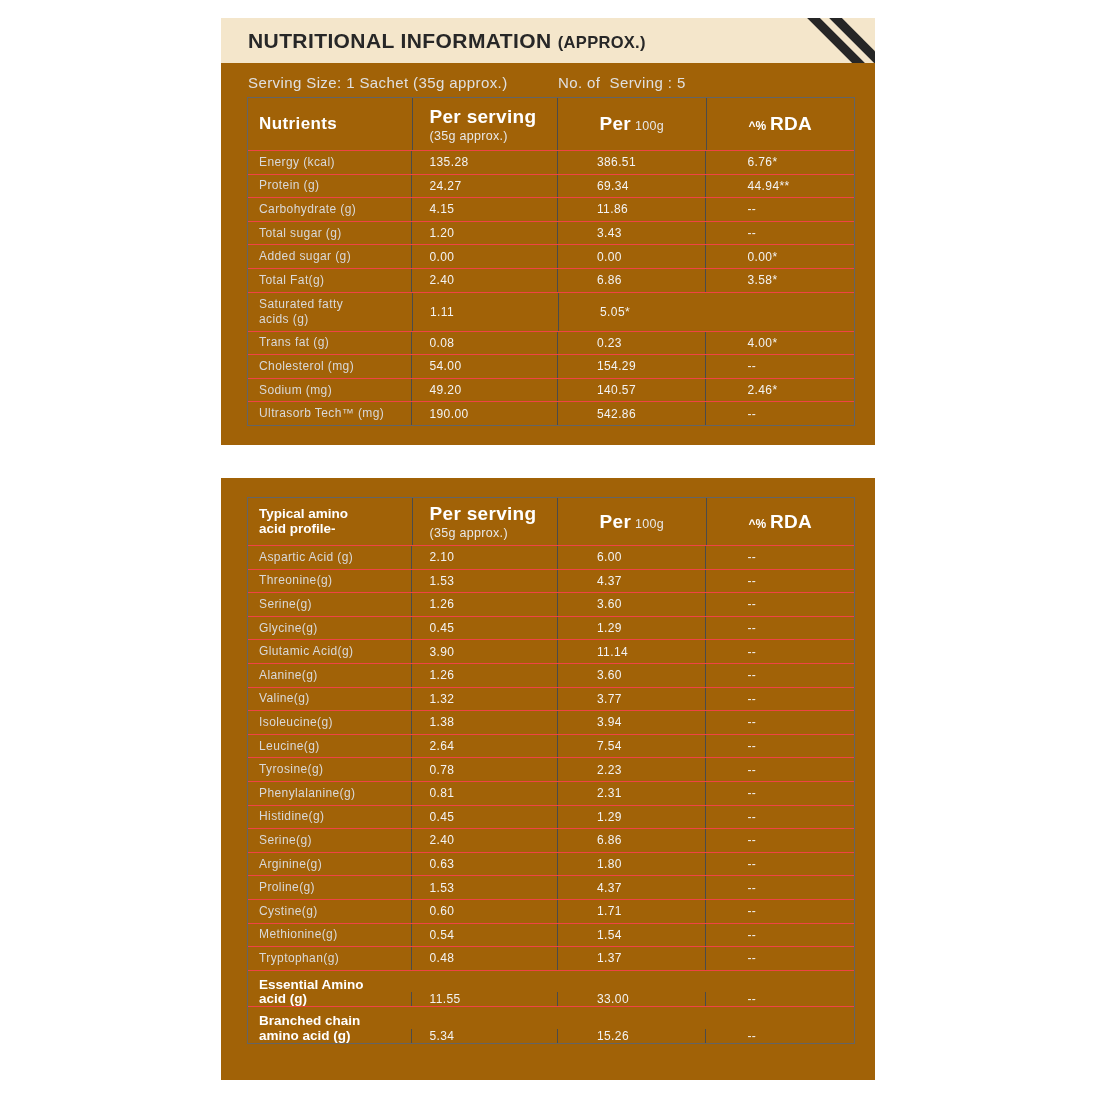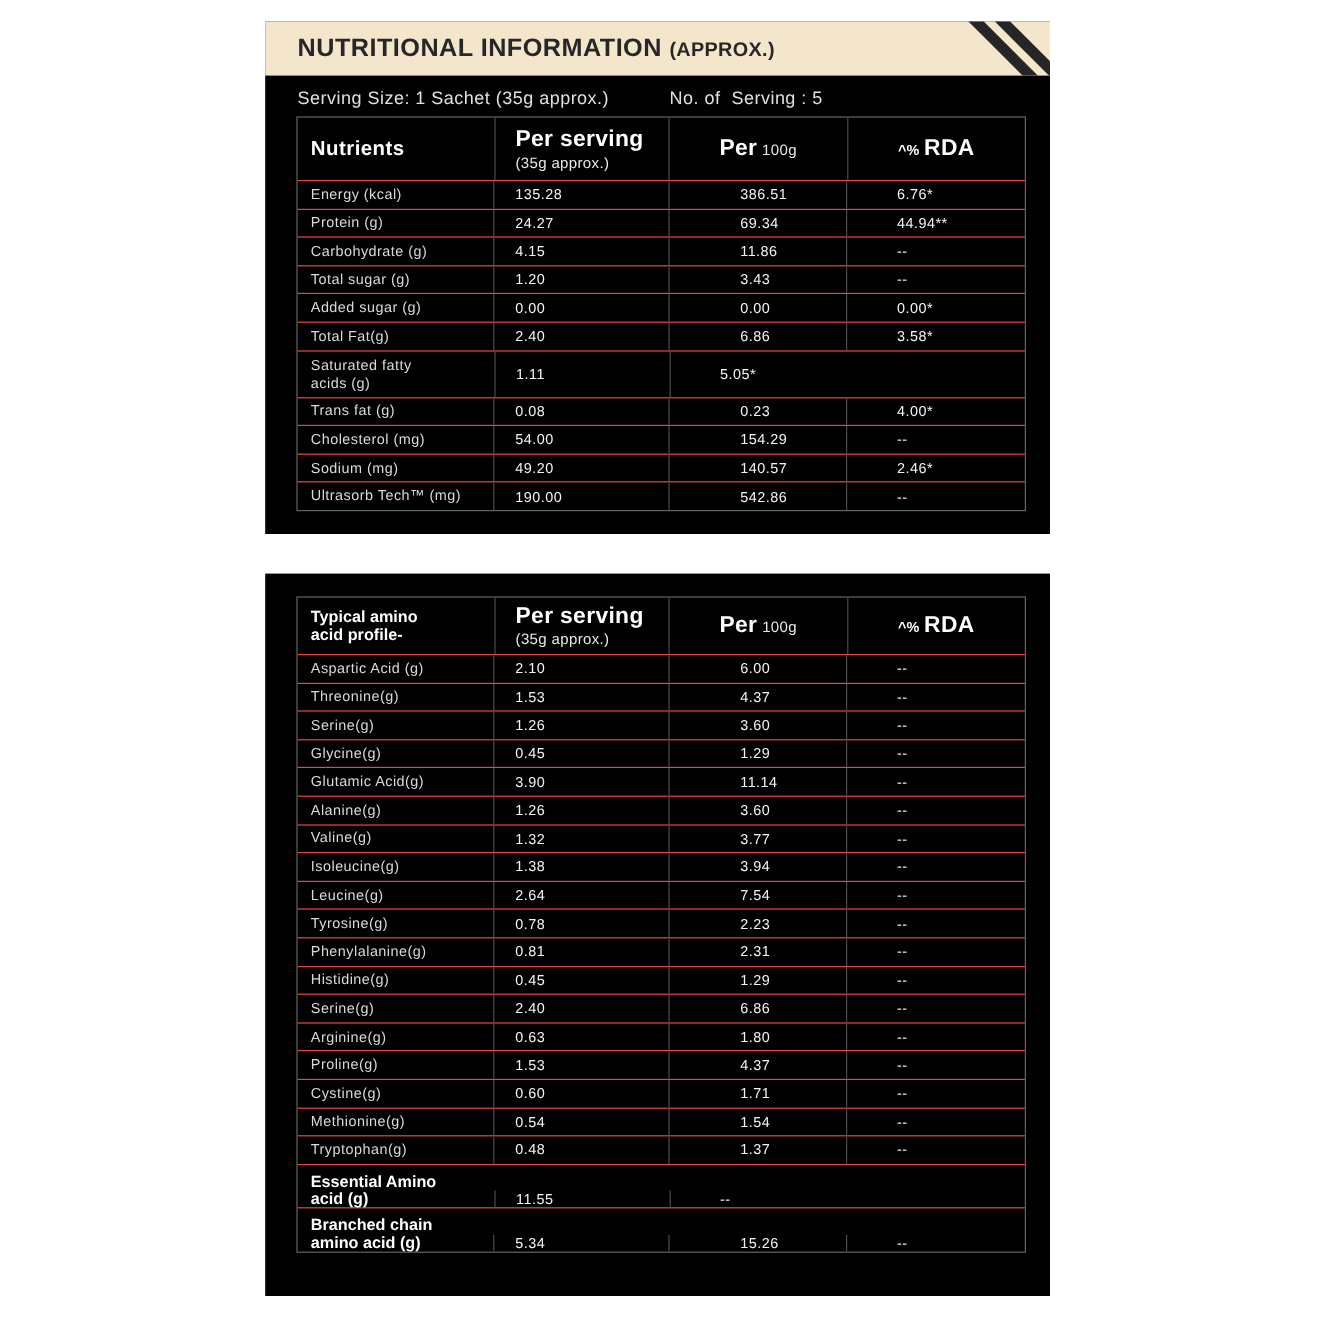--- a/index.html
+++ b/index.html
@@ -1,21 +1,21 @@
 <!DOCTYPE html>
 <html><head>
 <meta charset="utf-8">
 <style>
   html,body{margin:0;padding:0;background:#ffffff;}
   *{box-sizing:border-box;}
   .canvas{
     position:relative;width:1100px;height:1100px;background:#ffffff;overflow:hidden;
     font-family:"Liberation Sans","DejaVu Sans",sans-serif;
   }
-  .panel{position:absolute;left:221px;width:654px;background:#000000;}
+  .panel{position:absolute;left:221px;width:654px;background:#a16207;}
   .panel1{top:18px;height:427px;}
   .panel2{top:478px;height:602px;}
 
   
   .band{
     position:relative;height:45px;background:#f4e6cb;overflow:hidden;
     display:flex;align-items:center;padding-left:27px;
   }
   .band h1{
     margin:0;font-size:21px;font-weight:bold;color:#272727;letter-spacing:.4px;
@@ -39,21 +39,21 @@
   
   .table{position:absolute;left:26px;width:608px;border:1px solid #646464;}
   .t1{top:79px;}
   .t2{top:19px;}
   .thead{display:flex;}
   .t1 .thead{height:52px;}
   .t2 .thead{height:47px;}
   .cell{display:flex;align-items:center;}
   .c1{width:164px;padding-left:11px;padding-right:18px;}
   .c2{width:146px;padding-left:17px;border-left:1px solid #4b4b4b;}
-  .c3{width:149px;padding-left:59px;border-left:1px solid #4b4b4b;}
+  .c3{width:149px;padding-left:39px;border-left:1px solid #4b4b4b;}
   .c4{width:149px;padding-left:41px;border-left:1px solid #4b4b4b;}
   .thead .c3,.thead .c4{justify-content:center;padding-left:0;}
 
   .h-first{font-size:17px;font-weight:bold;color:#ffffff;letter-spacing:.4px;}
   .t2 .h-first{font-size:13.5px;line-height:1.05;letter-spacing:0;padding-right:48px;}
   .h-stack{flex-direction:column;align-items:flex-start;justify-content:center;}
   .h-big{font-size:19px;font-weight:bold;color:#ffffff;letter-spacing:.3px;}
   .h-sub{font-size:12.5px;font-weight:normal;color:#e8e8e8;letter-spacing:.3px;margin-top:1px;}
   .h-inline{display:flex;align-items:baseline;gap:4px;}
   .h-tiny{font-size:12px;font-weight:bold;color:#ffffff;}
@@ -305,20 +305,21 @@
           </div>
           <div class="row">
             <div class="cell c1 label">Tryptophan(g)</div>
             <div class="cell c2 val">0.48</div>
             <div class="cell c3 val">1.37</div>
             <div class="cell c4 val">--</div>
           </div>
           <div class="row boldrow">
             <div class="cell c1 label">Essential Amino acid (g)</div>
             <div class="cell c2 val">11.55</div>
+            <div class="cell c3 val">33.00</div>
             <div class="cell c4 val">--</div>
           </div>
           <div class="row boldrow">
             <div class="cell c1 label">Branched chain amino acid (g)</div>
             <div class="cell c2 val">5.34</div>
             <div class="cell c3 val">15.26</div>
             <div class="cell c4 val">--</div>
           </div>
         </div>
     </div>

